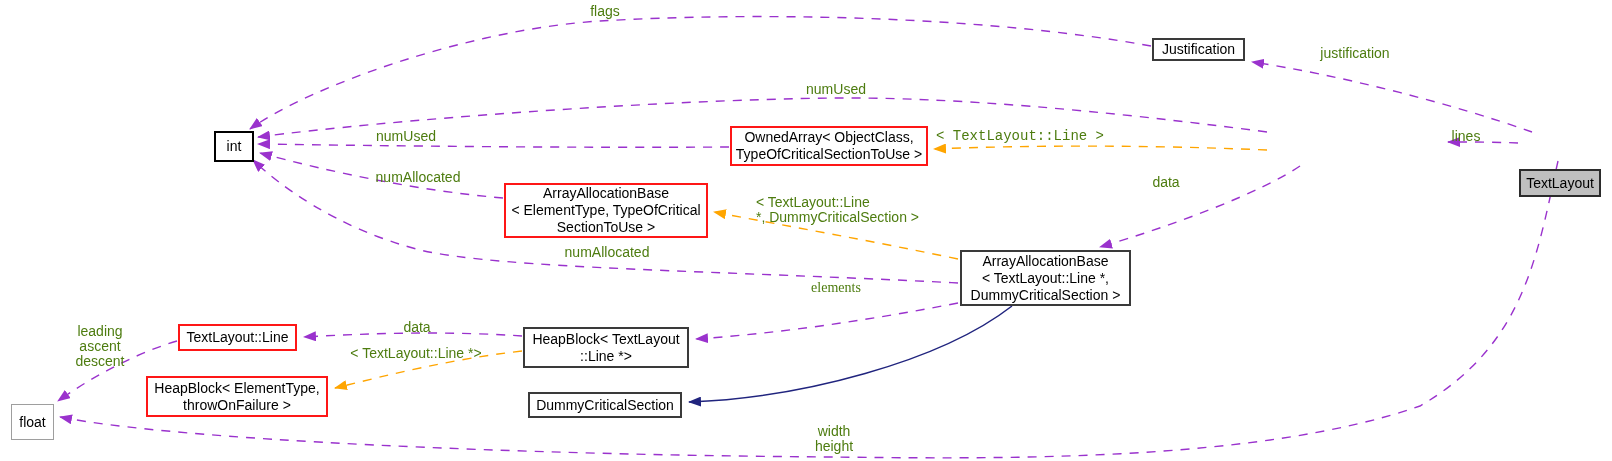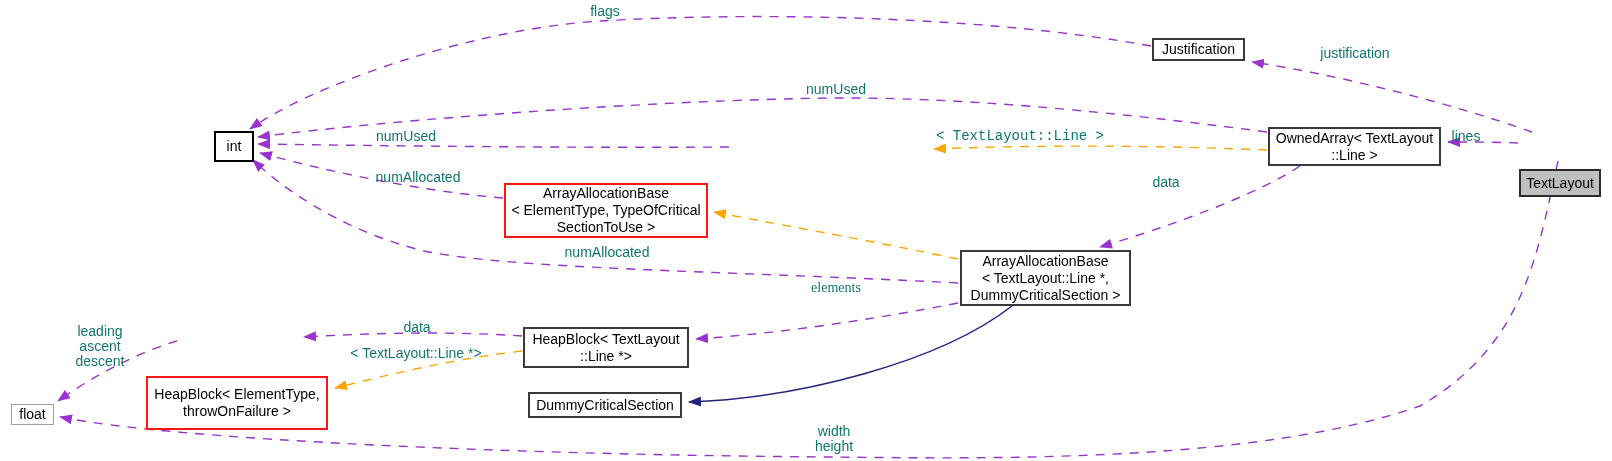--- a/index.html
+++ b/index.html
@@ -12,21 +12,21 @@
     display:flex;align-items:center;justify-content:center;
     text-align:center;white-space:pre-line;
     font-size:14px;line-height:17px;color:#000;background:#fff;
     border:2px solid #3a3a3a;
   }
   .node.red{border:2px solid #fe1616;}
   .node.gray{border:1px solid #9e9e9e;}
   .node.selected{background:#bfbfbf;border:2px solid #2b2b2b;margin-top:36px;}
   .node.bold-border{border:2px solid #000;}
   .elabel{
-    position:absolute;z-index:1;color:#0f766e;font-size:14px;line-height:15px;
+    position:absolute;z-index:1;color:#4d7c0f;font-size:14px;line-height:15px;
     white-space:pre-line;text-align:center;transform:translateX(-50%);
   }
   .elabel.left-align{transform:none;text-align:left;}
 </style>
 </head>
 <body>
 
 <div id="canvas">
 
   <svg class="edges" width="1612" height="461" viewBox="0 0 1612 461">
@@ -57,58 +57,61 @@
 
     <path d="M 1267 150 C 1150 145, 1032 145, 934 149" fill="none" stroke="#ffa500" stroke-width="1.4" stroke-dasharray="9,8" marker-end="url(#arrow-orange)"></path>
     <path d="M 958 259 C 872 241, 792 227, 714 212" fill="none" stroke="#ffa500" stroke-width="1.4" stroke-dasharray="9,8" marker-end="url(#arrow-orange)"></path>
     <path d="M 522 351 C 452 359, 392 374, 335 388" fill="none" stroke="#ffa500" stroke-width="1.4" stroke-dasharray="9,8" marker-end="url(#arrow-orange)"></path>
 
     <path d="M 1012 306 C 940 362, 800 398, 689 402" fill="none" stroke="#20247e" stroke-width="1.5" marker-end="url(#arrow-blue)"></path>
   </svg>
 
   <div class="node bold-border" style="left:214px;top:131px;width:40px;height:31px;">int</div>
 
-  <div class="node gray" style="left:11px;top:404px;width:43px;height:21px;">float</div>
+  <div class="node gray" style="left:11px;top:404px;width:43px;height:36px;">float</div>
 
   <div class="node" style="left:1152px;top:38px;width:93px;height:23px;">Justification</div>
 
+  <div class="node red" style="left:730px;top:126px;width:198px;height:40px;">OwnedArray&lt; ObjectClass,
+TypeOfCriticalSectionToUse &gt;</div>
 
-  <div class="node" style="left:1268px;top:127px;width:173px;height:39px;">OwnedArray&lt; TextLayout
-::Line &gt;</div>
 
   <div class="node selected" style="left:1519px;top:133px;width:82px;height:28px;">TextLayout</div>
 
   <div class="node red" style="left:504px;top:183px;width:204px;height:55px;">ArrayAllocationBase
 &lt; ElementType, TypeOfCritical
 SectionToUse &gt;</div>
 
   <div class="node" style="left:960px;top:250px;width:171px;height:56px;">ArrayAllocationBase
 &lt; TextLayout::Line *,
 DummyCriticalSection &gt;</div>
 
   <div class="node" style="left:528px;top:392px;width:154px;height:26px;">DummyCriticalSection</div>
 
   <div class="node" style="left:523px;top:327px;width:166px;height:41px;">HeapBlock&lt; TextLayout
 ::Line *&gt;</div>
 
+  <div class="node red" style="left:178px;top:324px;width:119px;height:27px;">TextLayout::Line</div>
 
-  <div class="node red" style="left:146px;top:376px;width:182px;height:54px;">HeapBlock&lt; ElementType,
+  <div class="node red" style="left:146px;top:376px;width:182px;height:41px;">HeapBlock&lt; ElementType,
 throwOnFailure &gt;</div>
 
   <div class="elabel" style="left:605px;top:4px;">flags</div>
   <div class="elabel" style="left:1355px;top:46px;">justification</div>
   <div class="elabel" style="left:1466px;top:129px;">lines</div>
   <div class="elabel" style="left:836px;top:82px;">numUsed</div>
   <div class="elabel" style="left:406px;top:129px;">numUsed</div>
   <div class="elabel" style="left:418px;top:170px;">numAllocated</div>
   <div class="elabel" style="left:607px;top:245px;">numAllocated</div>
   <div class="elabel" style="left:1166px;top:175px;">data</div>
   <div class="elabel" style="left:836px;top:280px;font-family:Liberation Serif, serif;">elements</div>
   <div class="elabel" style="left:417px;top:320px;">data</div>
   <div class="elabel" style="left:1020px;top:129px;font-family:Liberation Mono, monospace;">&lt; TextLayout::Line &gt;</div>
+  <div class="elabel left-align" style="left:756px;top:195px;">&lt; TextLayout::Line
+*, DummyCriticalSection &gt;</div>
   <div class="elabel" style="left:416px;top:346px;">&lt; TextLayout::Line *&gt;</div>
   <div class="elabel" style="left:100px;top:324px;">leading
 ascent
 descent</div>
   <div class="elabel" style="left:834px;top:424px;">width
 height</div>
 
 </div>
 
 </body></html>

